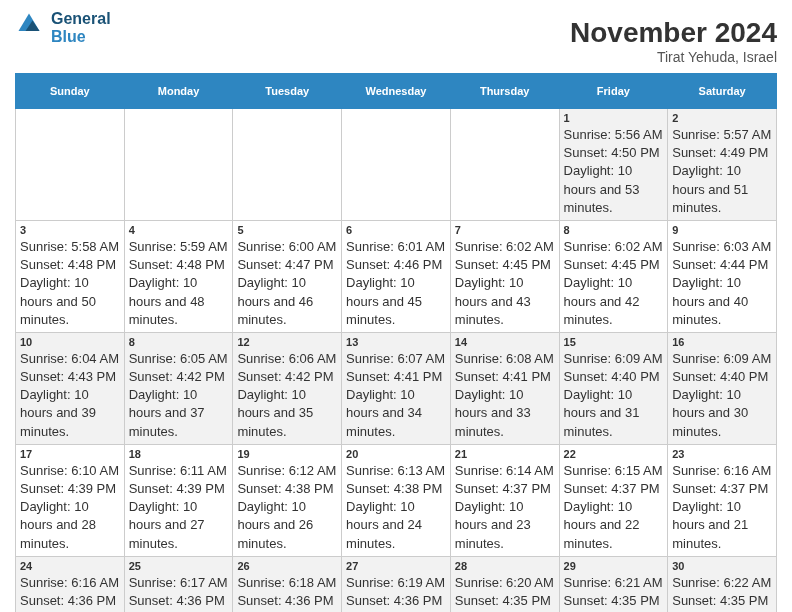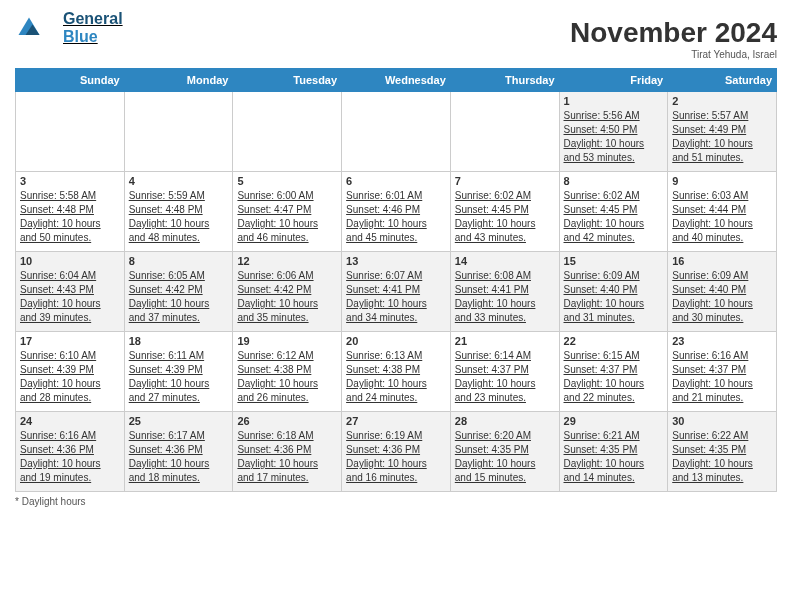--- a/index.html
+++ b/index.html
@@ -16,23 +16,21 @@
       padding: 10px 15px;
     }
     .header {
       display: flex;
       justify-content: space-between;
       align-items: flex-start;
       margin-bottom: 8px;
     }
     .logo {
       display: flex;
-      align-items: center;
-      gap: 20px;
-      text-decoration: underline;
+      gap: 8px;
     }
     .logo-text {
       font-size: 16px;
       font-weight: bold;
       color: #1a5276;
       line-height: 1.1;
     }
     .logo-icon {
       width: 28px;
       height: 28px;
@@ -40,35 +38,35 @@
     .title-section {
       text-align: right;
       margin-top: 7px;
     }
     .month-title {
       font-size: 28px;
       font-weight: bold;
       color: #333;
     }
     .location {
-      font-size: 10px;
+      font-size: 14px;
       color: #555;
     }
     table {
       width: 100%;
       border-collapse: collapse;
       table-layout: fixed;
     }
     th {
       background-color: #2e86c1;
       color: white;
       font-size: 11px;
       font-weight: bold;
-      padding: 5px 4px;
-      text-align: right;
+      padding: 11px 4px;
+      text-align: center;
       border: 1px solid #2e86c1;
     }
     td {
       vertical-align: top;
       border: 1px solid #ccc;
       padding: 3px 4px;
       font-size: 9px;
       color: #333;
       height: 80px;
       background: #fff;
@@ -78,24 +76,23 @@
     }
     td:nth-child(even) {
       background: #fff;
     }
     .day-num {
       font-weight: bold;
       font-size: 11px;
       margin-bottom: 2px;
     }
     .day-info {
-      font-size: 10px;
+      font-size: 13px;
       line-height: 1.4;
       color: #333;
-      text-decoration: underline;
     }
     .empty-cell {
       background: #fff !important;
     }
     tr:nth-child(odd) td {
       background: #f2f2f2;
     }
     tr:nth-child(even) td {
       background: #fff;
     }

